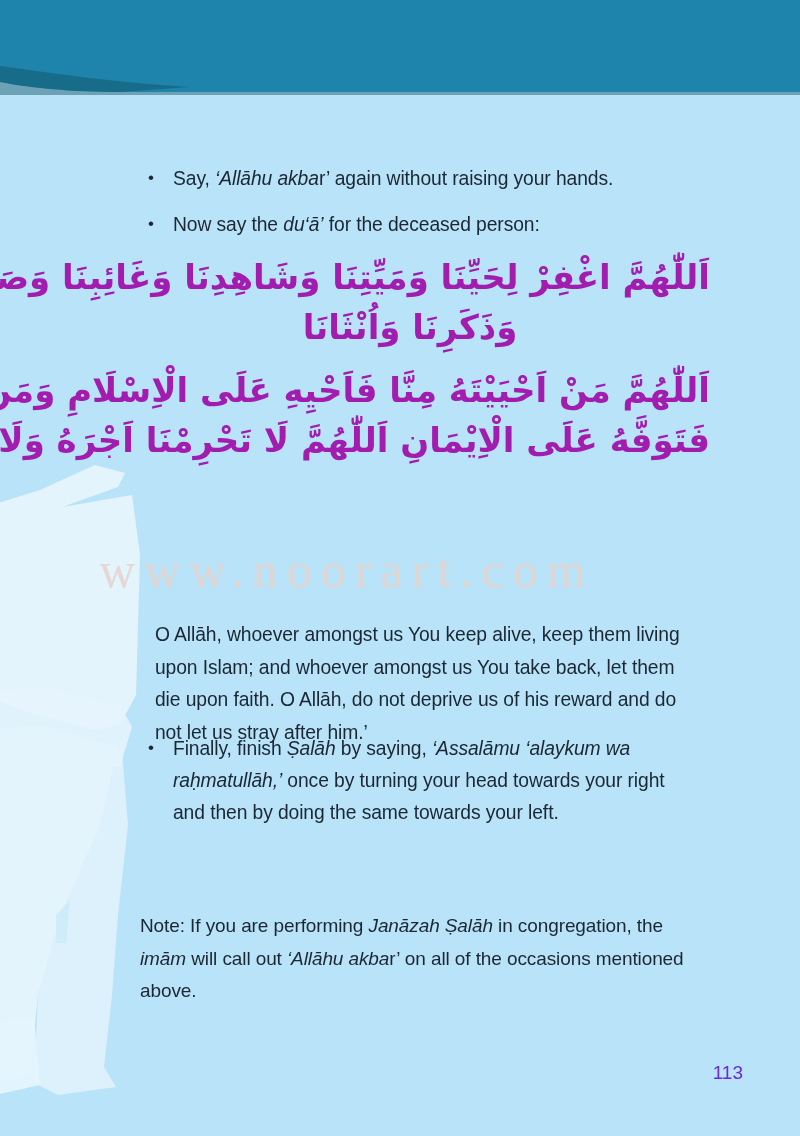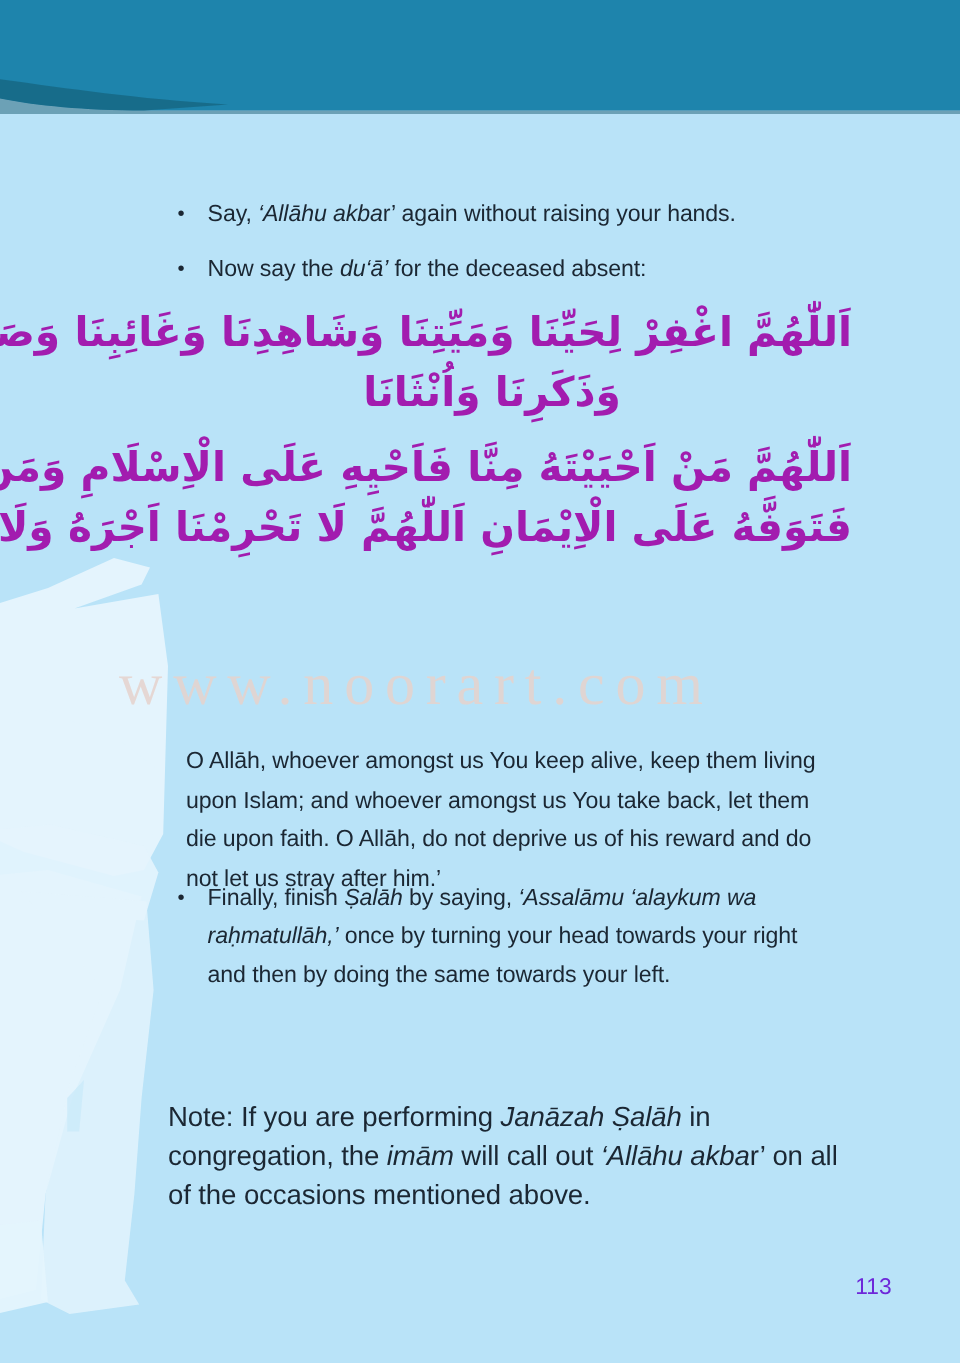--- a/index.html
+++ b/index.html
@@ -139,21 +139,21 @@
   }
   #translation-1 { top: 496px; }
   #translation-2 { top: 600px; }
 
   
   .note {
     position: absolute;
     left: 140px;
     top: 891px;
     width: 560px;
-    font-size: 23px;
+    font-size: 19px;
     line-height: 32.5px;
     color: #1b2733;
     letter-spacing: -0.1px;
   }
   .note em { font-style: italic; }
 
   
   .page-number {
     position: absolute;
     right: 57px;
@@ -194,21 +194,21 @@
 
   <div class="watermark" style="color: rgb(230, 211, 205);">www.noorart.com</div>
 
   <div class="content">
 
     <ul class="bullet-list" id="list-top">
       <li class="bullet-item">
         <span><span>Say, </span><em>‘Allāhu akba</em><span>r’ again without raising your hands.</span></span>
       </li>
       <li class="bullet-item">
-        <span><span>Now say the </span><em>du‘ā’</em><span> for the deceased absent:</span></span>
+        <span><span>Now say the </span><em>du‘ā’</em><span> for the deceased person:</span></span>
       </li>
     </ul>
 
     <div class="arabic-block">
       <div class="arabic-line">اَللّٰهُمَّ اغْفِرْ لِحَيِّنَا وَمَيِّتِنَا وَشَاهِدِنَا وَغَائِبِنَا وَصَغِيرِنَا وَكَبِيرِنَا</div>
       <div class="arabic-line">وَذَكَرِنَا وَاُنْثَانَا</div>
       <div class="arabic-line g2">اَللّٰهُمَّ مَنْ اَحْيَيْتَهُ مِنَّا فَاَحْيِهِ عَلَى الْاِسْلَامِ وَمَنْ تَوَفَّيْتَهُ مِنَّا</div>
       <div class="arabic-line">فَتَوَفَّهُ عَلَى الْاِيْمَانِ اَللّٰهُمَّ لَا تَحْرِمْنَا اَجْرَهُ وَلَا تُضِلَّنَا بَعْدَهُ</div>
     </div>
 

